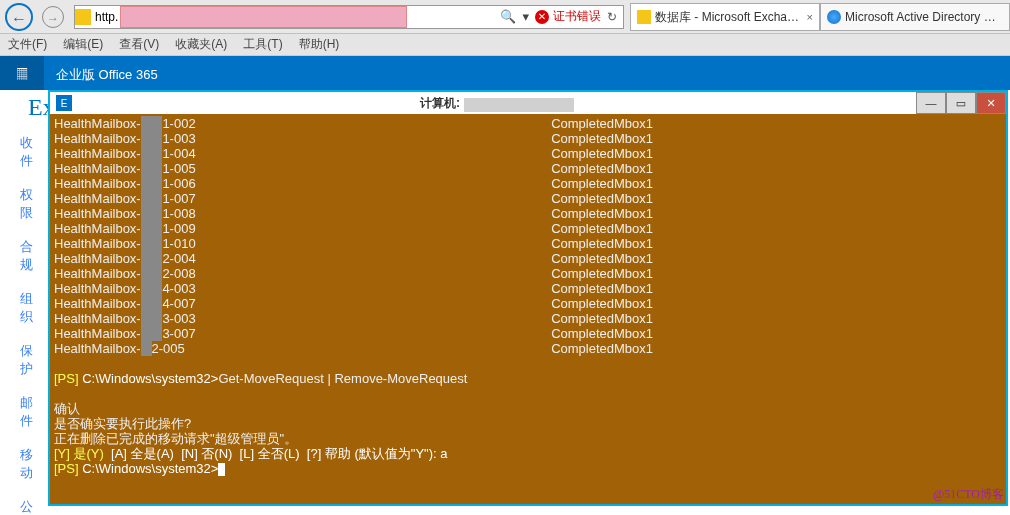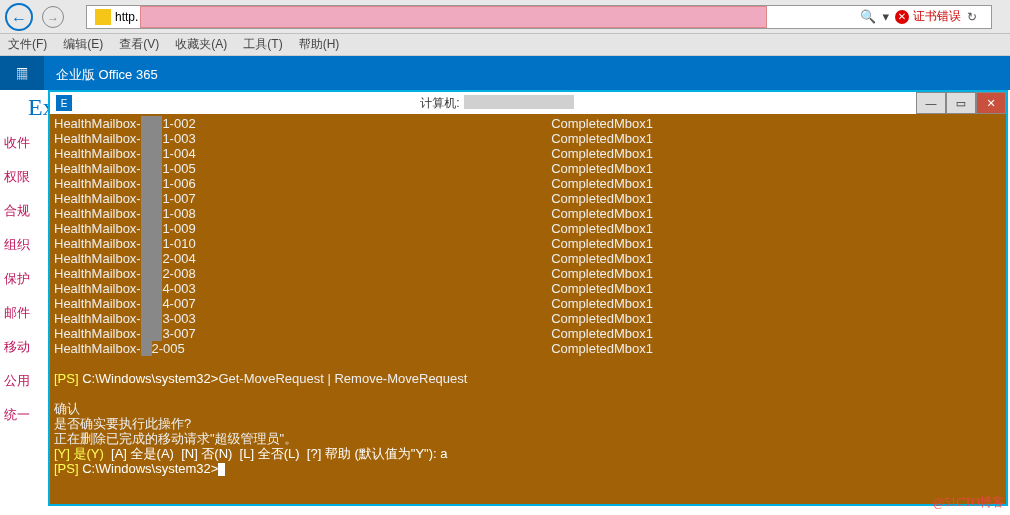--- a/index.html
+++ b/index.html
@@ -2,21 +2,21 @@
 <html><head>
 <meta charset="utf-8">
 <style>
 * { margin: 0; padding: 0; box-sizing: border-box; font-family: "Segoe UI", "Microsoft YaHei", sans-serif; }
 body { width: 1010px; height: 515px; background: #fff; overflow: hidden; position: relative; }
 
 .ie-toolbar { display: flex; align-items: center; height: 34px; background: #e8e8e8; border-bottom: 1px solid #c0c0c0; }
 .nav-btn { width: 30px; height: 30px; display: flex; align-items: center; justify-content: center; margin-left: 4px; }
 .back-circle { width: 28px; height: 28px; border-radius: 50%; border: 2px solid #0a74c8; color: #0a74c8; display: flex; align-items: center; justify-content: center; font-size: 16px; }
 .fwd-circle { width: 22px; height: 22px; border-radius: 50%; border: 1px solid #888; color: #888; display: flex; align-items: center; justify-content: center; font-size: 12px; }
-.addr-bar { flex: 1; height: 24px; margin: 0 18px; background: #fff; border: 1px solid #999; display: flex; align-items: center; font-size: 12px; padding: 0 8px; }
+.addr-bar { flex: 1; height: 24px; margin: 0 6px; background: #fff; border: 1px solid #999; display: flex; align-items: center; font-size: 12px; padding: 0 0; }
 .addr-icon { width: 16px; height: 16px; background: #f5c518; margin-right: 4px; display: inline-block; }
 .addr-redacted { flex: 1; background: #f0aac0; background: linear-gradient(#f0aac0,#f0aac0); height: 100%; margin: 0 2px; border: 1px solid #d88; }
 .search-sec { display: flex; align-items: center; width: 120px; justify-content: flex-end; color: #444; font-size: 13px; }
 .cert-err { display: flex; align-items: center; font-size: 12px; color: #c00; margin-left: 6px; }
 .cert-x { width: 14px; height: 14px; border-radius: 50%; background: #d00; color: #fff; font-size: 10px; display: flex; align-items: center; justify-content: center; margin-right: 4px; }
 .tabs-sec { display: flex; height: 100%; }
 .ie-tab { width: 190px; height: 28px; margin-top: 3px; border: 1px solid #aaa; background: #f8f8f8; display: flex; align-items: center; padding: 0 6px; font-size: 12px; color: #333; overflow: hidden; white-space: nowrap; }
 .ie-tab.active { background: #fff; }
 .tab-ico { width: 14px; height: 14px; margin-right: 4px; flex-shrink: 0; }
 .tab-ico.db { background: #f5c518; }
@@ -26,44 +26,44 @@
 .ie-menu { display: flex; height: 22px; background: #e5e5e5; font-size: 12px; color: #444; align-items: center; padding-left: 8px; border-bottom: 1px solid #ccc; }
 .ie-menu span { margin-right: 16px; }
 
 .o365-bar { height: 38px; background: #0072c6; color: #fff; display: flex; align-items: center; font-size: 14px; }
 .o365-waffle { width: 44px; height: 38px; background: #005a9e; display: flex; align-items: center; justify-content: center; font-size: 16px; }
 .o365-brand { margin-left: 12px; font-size: 13px; }
 
 .exch-layout { position: absolute; top: 90px; left: 0; right: 0; bottom: 0; display: flex; background: #fff; }
 .exch-side { width: 48px; color: #0072c6; font-size: 12px; padding-top: 4px; }
 .exch-logo { font-size: 24px; color: #0072c6; font-family: Georgia,serif; padding-left: 28px; height: 32px; }
-.exch-item { padding: 8px 4px; color: #be185d; font-size: 13px; }
+.exch-item { padding: 8px 20px; color: #3b82f6; font-size: 13px; }
 
 .term-window { position: absolute; left: 48px; top: 90px; width: 960px; border: 2px solid #00b0e0; background: #000; }
 .term-titlebar { height: 22px; background: #fff; display: flex; align-items: center; font-size: 12px; color: #333; }
 .term-ico { width: 16px; height: 16px; background: #0072c6; margin: 0 6px; display: flex; align-items: center; justify-content: center; color: #fff; font-size: 10px; }
-.term-title-text { flex: 1; text-align: center; display: flex; align-items: flex-start; justify-content: center; }
+.term-title-text { flex: 1; text-align: center; display: flex; align-items: flex-end; justify-content: center; font-weight: bold; }
 .term-title-red { width: 110px; height: 14px; background: #d0d0d0; margin-left: 4px; }
 .win-btns { display: flex; }
 .win-btn { width: 30px; height: 22px; border: 1px solid #888; background: #ddd; display: flex; align-items: center; justify-content: center; font-size: 11px; }
 .win-btn.min { }
 .win-btn.max { }
 .win-btn.close { background: #c8503c; color: #fff; }
 
 .term-body { background: #a16207; color: #eee; font-family: "NSimSun","SimSun","Courier New",monospace; font-size: 13px; line-height: 15px; padding: 2px 4px; height: 390px; overflow: hidden; white-space: pre; }
 .ps-yellow { color: #ffff55; margin-top: 19px; }
 .ps-white { color: #fff; }
 .redbar { display: inline-block; background: #888; color: #888; }
 .term-row { display: flex; }
 .col1 { width: 360px; }
 .col2 { width: 200px; text-align: right; }
 .col3 { }
 .cursor { display:inline-block; width:7px; height:13px; background:#fff; vertical-align:bottom;}
 
-.watermark { position: absolute; right: 6px; bottom: 4px; color: #ef4444; font-size: 12px; font-family: "Microsoft YaHei"; }
+.watermark { position: absolute; right: 6px; bottom: 12px; color: #a21caf; font-size: 12px; font-family: "Microsoft YaHei"; }
 </style>
 </head>
 <body>
 
 <div class="ie-toolbar">
   <div class="nav-btn">
       <div class="back-circle">←</div>
     </div>
   <div class="nav-btn">
       <div class="fwd-circle">→</div>
@@ -74,20 +74,31 @@
     <span class="addr-redacted"></span>
     <span class="search-sec">
       <span style="margin:0 6px;">🔍</span>
         <span>▾</span>
     </span>
     <span class="cert-err">
       <span class="cert-x">✕</span>
       <span>证书错误</span>
     </span>
     <span style="margin:0 6px;color:#555;">↻</span>
+  </div>
+  <div class="tabs-sec">
+    <div class="ie-tab active">
+      <span class="tab-ico db"></span>
+      <span>数据库 - Microsoft Excha…</span>
+      <span class="tab-close">×</span>
+    </div>
+    <div class="ie-tab">
+      <span class="tab-ico ie"></span>
+      <span>Microsoft Active Directory …</span>
+    </div>
   </div>
 </div>
 
 <div class="ie-menu">
   <span>文件(F)</span>
   <span>编辑(E)</span>
   <span>查看(V)</span>
   <span>收藏夹(A)</span>
   <span>工具(T)</span>
   <span>帮助(H)</span>

